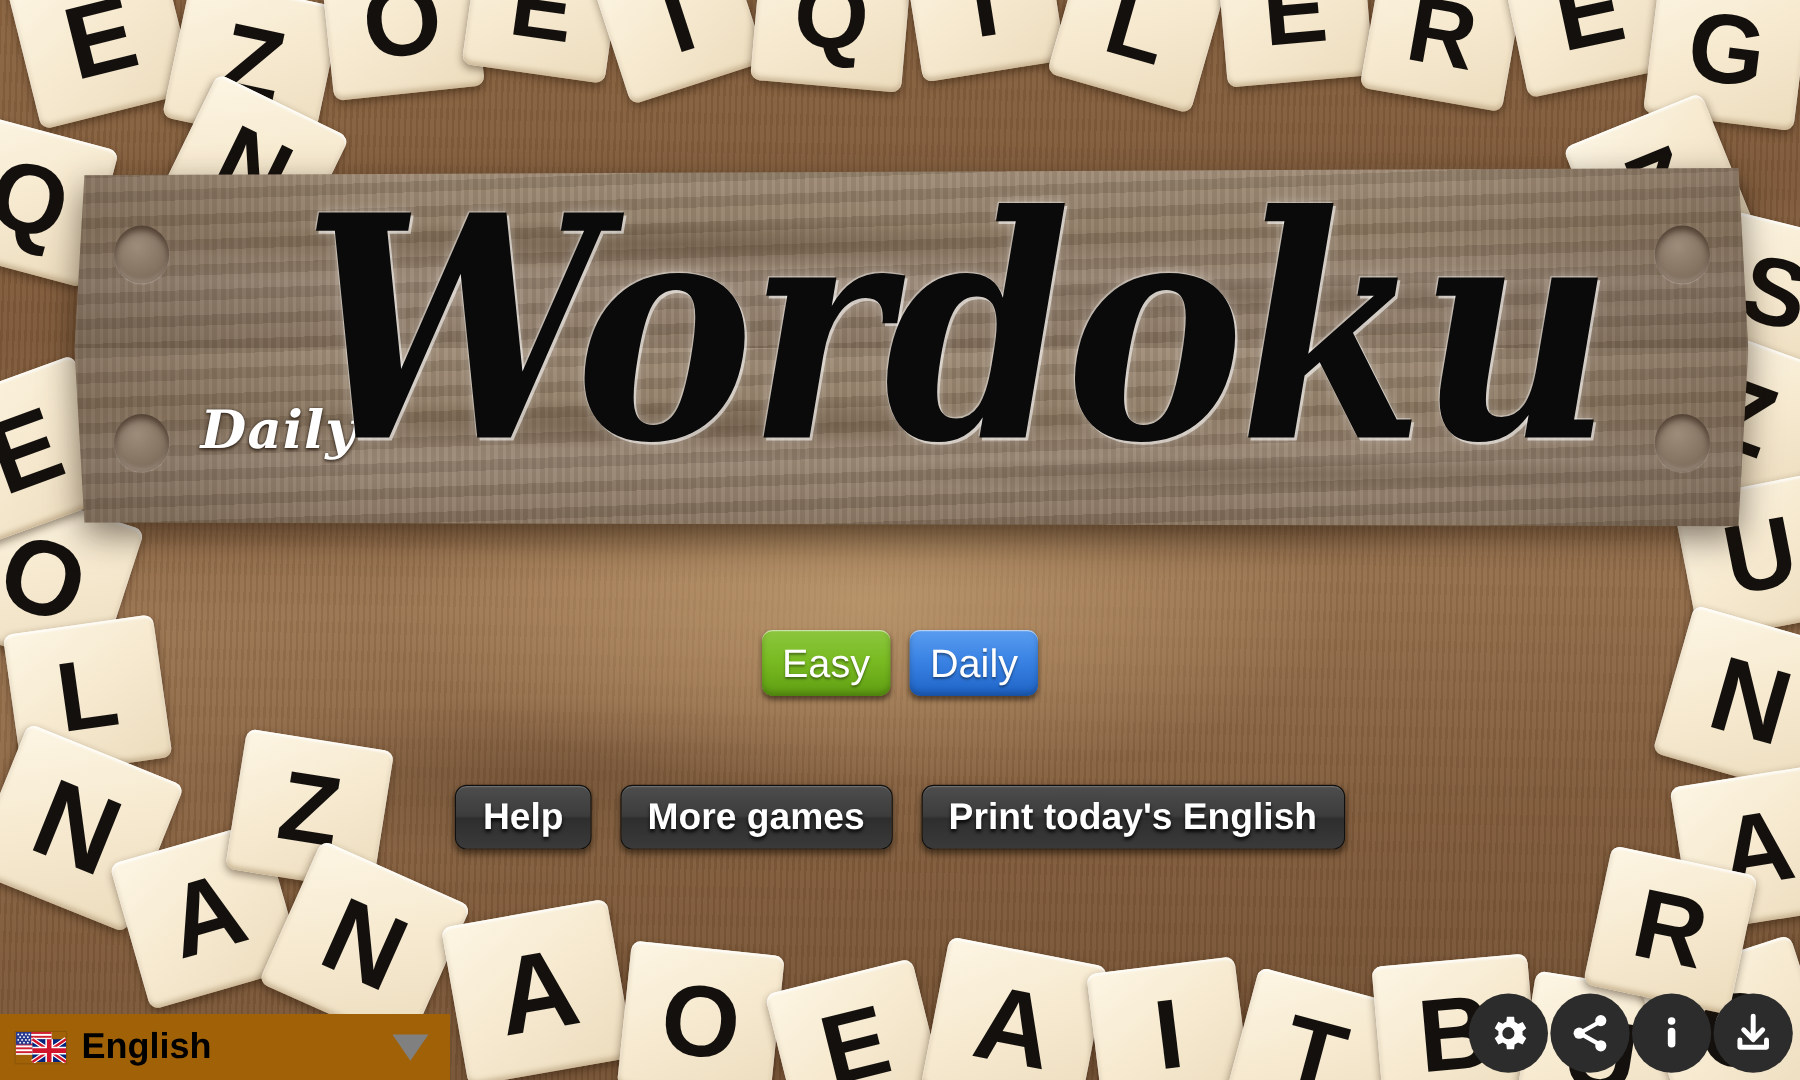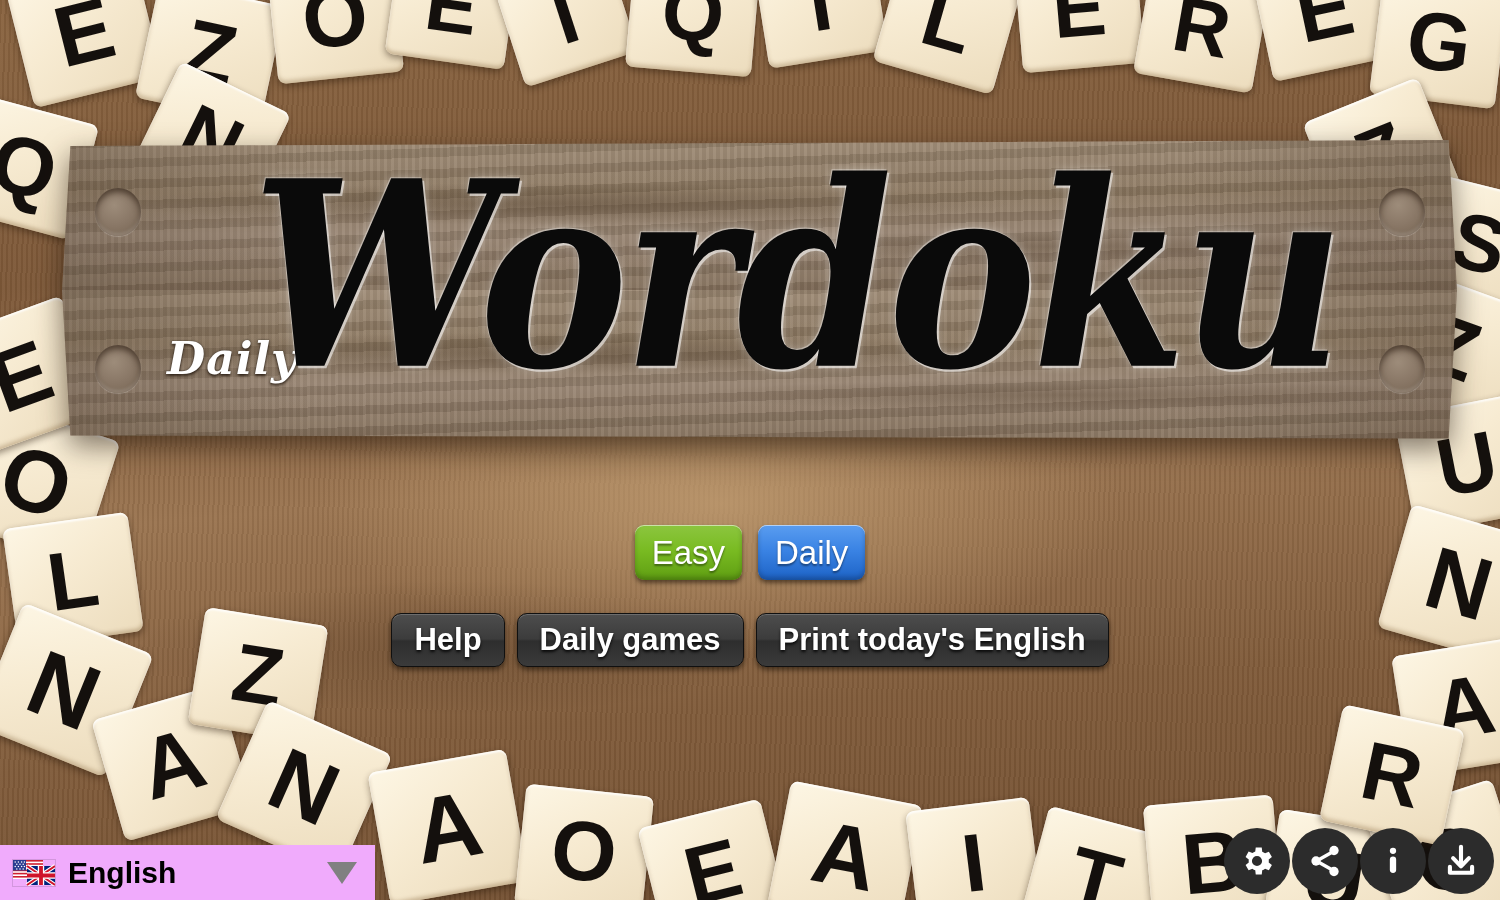--- a/index.html
+++ b/index.html
@@ -210,26 +210,26 @@
   .diff-expert {
     background: linear-gradient(180deg, #f23b2a 0%, #e5170a 46%, #bd0b04 100%);
     color: #ffffff;
     text-shadow: 0 2px 2px rgba(0,0,0,0.42);
   }
 
   
   #secondary-row {
     position: absolute;
     left: 0;
-    top: 613px;
+    top: 654px;
     width: 1500px;
     display: flex;
     justify-content: center;
     align-items: flex-start;
-    gap: 12px;
+    gap: 24px;
   }
   .dark-btn {
     border: 1px solid #101010;
     border-radius: 10px;
     padding: 0 22px;
     height: 54px;
     font-family: "Liberation Sans", sans-serif;
     font-weight: bold;
     font-size: 31px;
     color: #ffffff;
@@ -245,21 +245,21 @@
     white-space: nowrap;
   }
 
   
   #language-bar {
     position: absolute;
     left: 0;
     top: 845px;
     width: 375px;
     height: 55px;
-    background: #f0abfc;
+    background: #a16207;
     display: flex;
     align-items: center;
     cursor: pointer;
   }
   #flag-icon {
     width: 44px;
     height: 28px;
     margin-left: 12px;
     flex: 0 0 auto;
     position: relative;
@@ -368,21 +368,21 @@
     </div>
   </div>
 
   <div id="difficulty-row">
     <button class="diff-btn diff-easy">Easy</button>
     <button class="diff-btn diff-hard">Daily</button>
   </div>
 
   <div id="secondary-row">
     <button class="dark-btn">Help</button>
-    <button class="dark-btn">Daily games</button>
+    <button class="dark-btn">More games</button>
     <button class="dark-btn">Print today's English</button>
   </div>
 
   <div id="language-bar">
     <div id="flag-icon">
       <svg width="42" height="26" viewBox="0 0 42 26" xmlns="http://www.w3.org/2000/svg">
 
         <rect x="0" y="0" width="30" height="19" fill="#ffffff"></rect>
         <g fill="#cf2030">
           <rect x="0" y="0" width="30" height="1.6"></rect>

